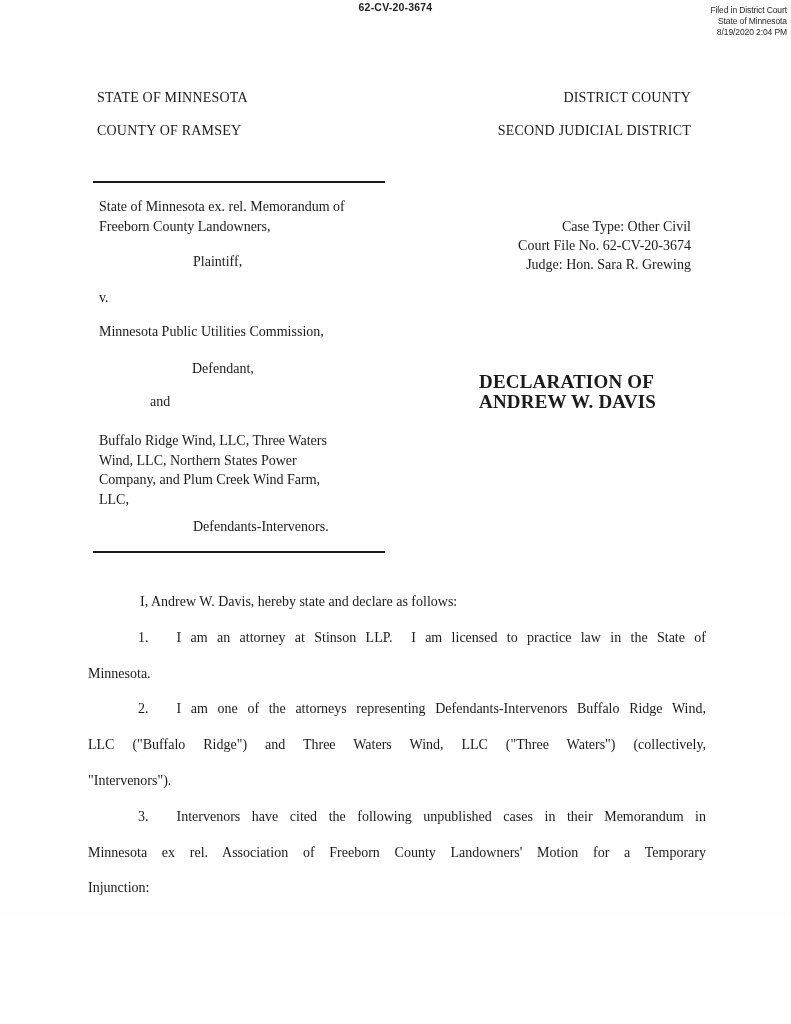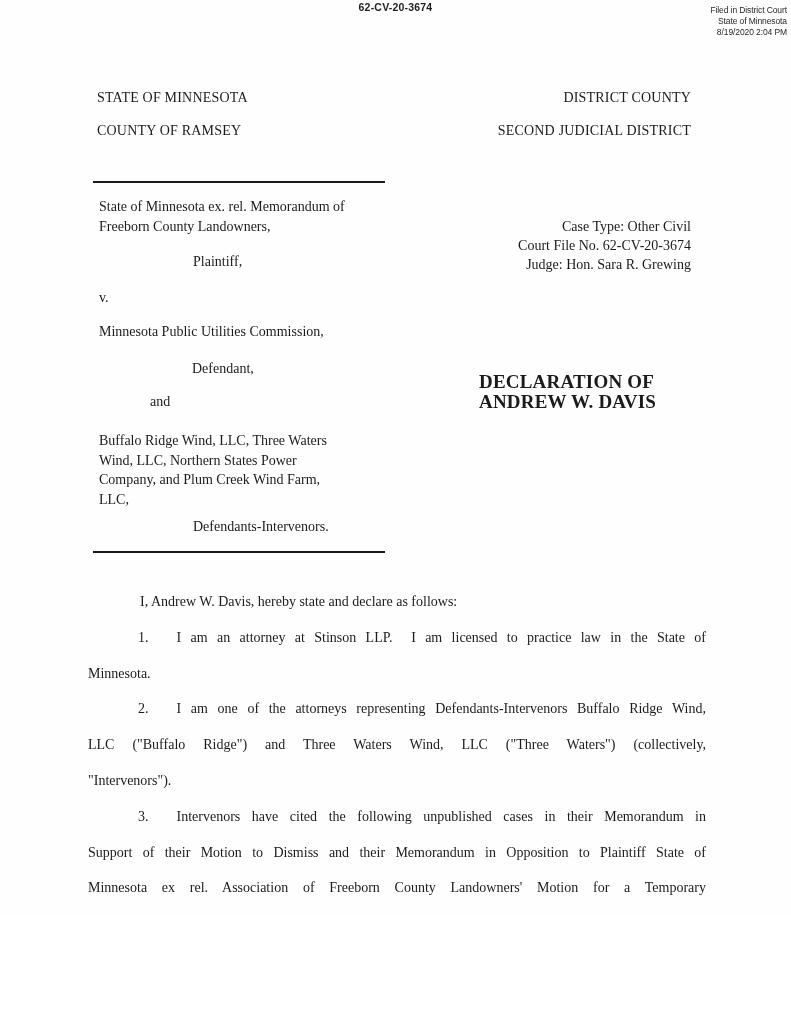--- a/index.html
+++ b/index.html
@@ -188,21 +188,20 @@
     </div>
 
     <div class="para">
       <div class="bline jline pfirst"><span class="pnum">2.</span><span class="ptab"></span><span>I am one of the attorneys representing Defendants-Intervenors Buffalo Ridge Wind,</span></div>
       <div class="bline jline">LLC ("Buffalo Ridge") and Three Waters Wind, LLC ("Three Waters") (collectively,</div>
       <div class="bline">"Intervenors").</div>
     </div>
 
     <div class="para">
       <div class="bline jline pfirst"><span class="pnum">3.</span><span class="ptab"></span><span>Intervenors have cited the following unpublished cases in their Memorandum in</span></div>
-      <div class="bline jline">Support of their Motion to Dismiss and their Memorandum in Opposition to Plaintiff State of</div>
       <div class="bline jline">Minnesota ex rel. Association of Freeborn County Landowners' Motion for a Temporary</div>
       <div class="bline">Injunction:</div>
     </div>
   </div>
 
   <div class="footer-id">0838954.0035/161208764</div>
 
 </div>
 
 </body></html>

